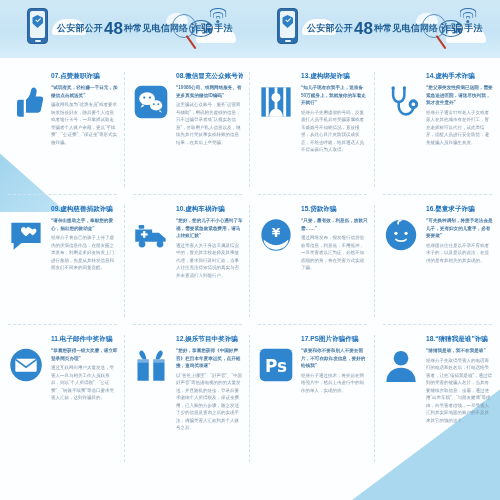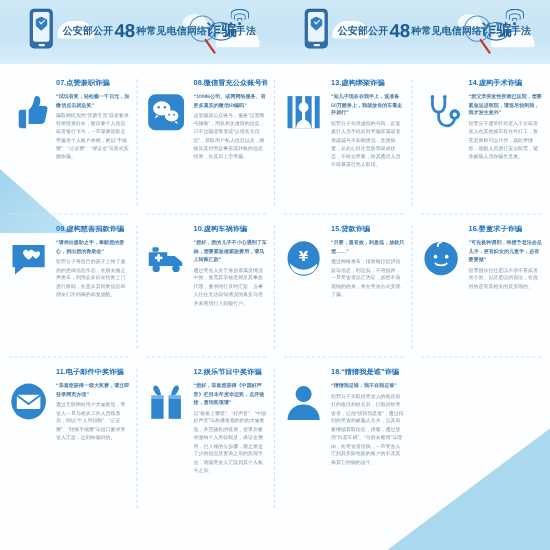--- a/index.html
+++ b/index.html
@@ -43,21 +43,21 @@
     display:flex; align-items:center; gap:0px;
     color:#1f5f96; font-size:10.5px; font-weight:bold; letter-spacing:.2px;
     white-space:nowrap;
   }
   .hdr-text .num { font-size:17px; font-weight:bold; color:#1b5a92; line-height:1; margin:12px 1px; letter-spacing:0; }
   .hdr-text .small { font-size:9px; }
 
   .circle-word {
     display:inline-flex; align-items:center; justify-content:center;
     border:1.2px solid #2f6fae; border-radius:50%;
-    width:24px; height:17px; font-size:14px; color:#1f5f96; font-weight:bold;
+    width:24px; height:17px; font-size:11px; color:#1f5f96; font-weight:bold;
     margin:0 1px;
   }
   .magnifier {
     position:absolute; left:172px; top:14px; width:24px; height:24px;
     border:1.3px solid #5b8fbf; border-radius:50%; background:rgba(255,255,255,.07);
   }
   .mag-handle {
     position:absolute; left:190px; top:34px; width:2.4px; height:16px;
     background:#c0392b; transform:rotate(-35deg); border-radius:1px;
   }
@@ -356,20 +356,35 @@
               <rect x="36" y="22" width="20" height="6" fill="#fff" opacity=".35"></rect>
             </svg>
           </div>
         </div>
         <div class="txt">
           <div class="c-title">12.娱乐节目中奖诈骗</div>
           <div class="c-quote">“您好，恭喜您获得《中国好声音》栏目本年度幸运奖，点开链接，查询奖项请”</div>
           <div class="c-body">以“爸爸上哪里”、“好声音”、“中国好声音”等热播电视的的的大量发送，并且随机的链接，登录后要求缴纳个人所得税及，保证金费用，已入账的分步骤，随之发送了少的信息及查询之后的实现手法，诱骗受害人汇款到其个人账号之后。</div>
         </div>
       </div>
+      <div class="cell sep-right">
+        <div class="icon-wrap">
+          <div class="icon">
+            <svg viewBox="0 0 64 64">
+              <rect x="3" y="3" width="58" height="58" rx="9" fill="currentColor"></rect>
+              <text x="32" y="44" text-anchor="middle" font-size="30" font-weight="bold" fill="#fff" font-family="DejaVu Sans, sans-serif">Ps</text>
+            </svg>
+          </div>
+        </div>
+        <div class="txt">
+          <div class="c-title">17.PS图片诈骗作骗</div>
+          <div class="c-quote">“该要和你不要和别人不要去照片，不可在欺诈发信息，要好的给钱我”</div>
+          <div class="c-body">犯罪分子通过技术，将先前在网络照片中，然后上传进行中的制作的单人，实现的你。</div>
+        </div>
+      </div>
       <div class="cell">
         <div class="icon-wrap">
           <div class="icon">
             <svg viewBox="0 0 64 64" fill="currentColor">
               <circle cx="32" cy="20" r="13"></circle>
               <path d="M6 62c0-15 11-25 26-25s26 10 26 25z"></path>
             </svg>
           </div>
         </div>
         <div class="txt">

